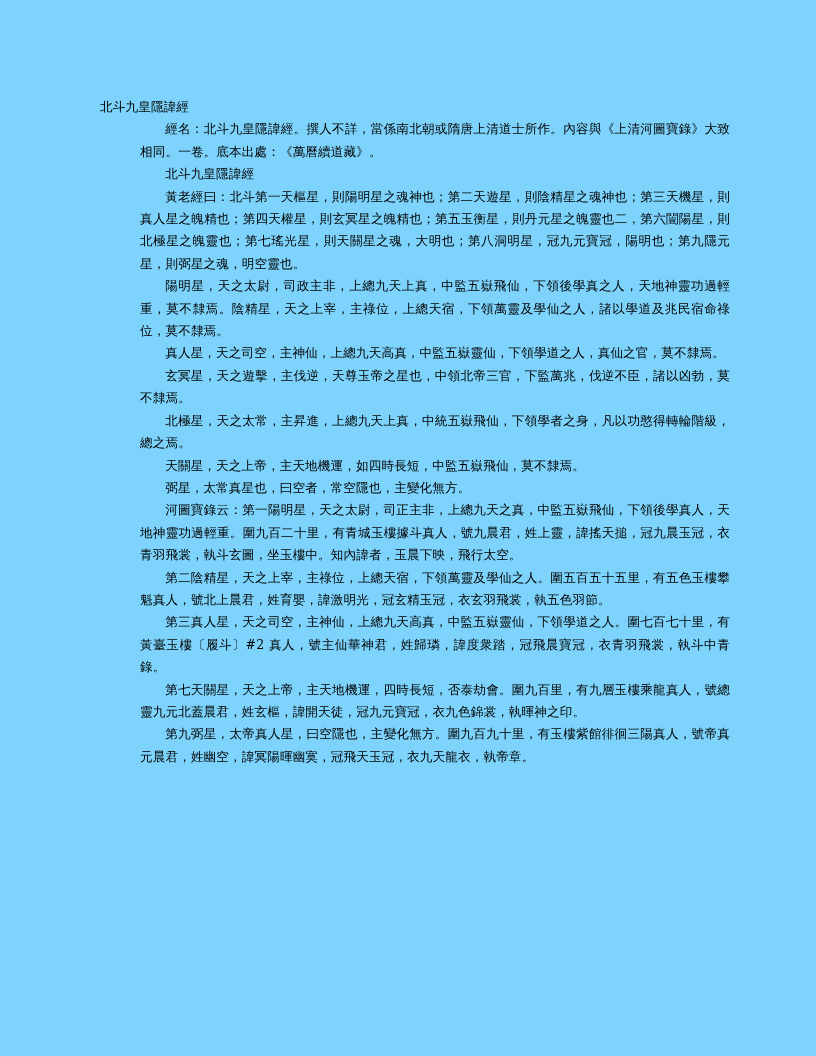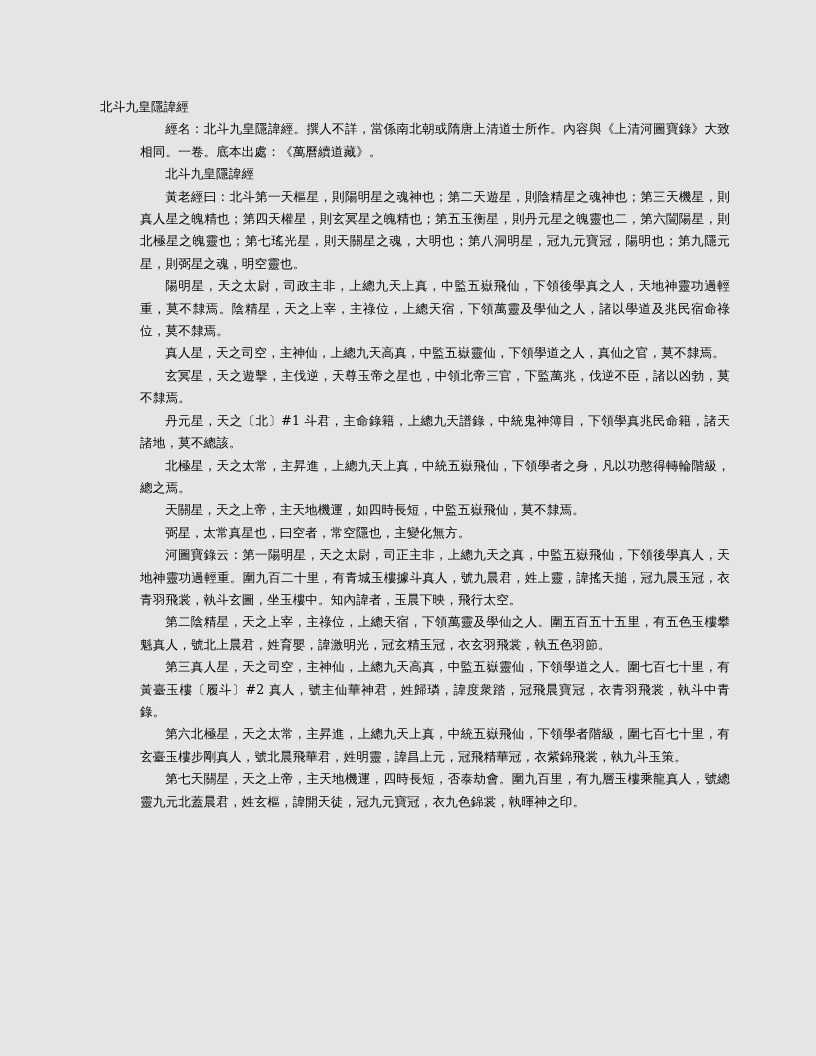--- a/index.html
+++ b/index.html
@@ -14,21 +14,21 @@
     color: #000000;
     -webkit-font-smoothing: none;
   }
 
   .page {
     position: relative;
     width: 816px;
     height: 1056px;
     box-sizing: border-box;
     padding: 96px 86px 69px 100px;
-    background: #e5e5e5;
+    background: #7dd3fc;
     overflow: hidden;
   }
 
   .doc-body {
     font-size: 12.6px;
     line-height: 22.4px;
     text-align: justify;
     text-justify: inter-ideograph;
     letter-spacing: 0.01em;
   }
@@ -51,23 +51,22 @@
 
 <div class="page">
   <div class="doc-body" id="doc-body">
       <p class="para">北斗九皇隱諱經</p>
       <p class="para indent">經名：北斗九皇隱諱經。撰人不詳，當係南北朝或隋唐上清道士所作。內容與《上清河圖寶錄》大致相同。一卷。底本出處：《萬曆續道藏》。</p>
       <p class="para indent">北斗九皇隱諱經</p>
       <p class="para indent">黃老經曰：北斗第一天樞星，則陽明星之魂神也；第二天遊星，則陰精星之魂神也；第三天機星，則真人星之魄精也；第四天權星，則玄冥星之魄精也；第五玉衡星，則丹元星之魄靈也二，第六闓陽星，則北極星之魄靈也；第七瑤光星，則天關星之魂，大明也；第八洞明星，冠九元寶冠，陽明也；第九隱元星，則弼星之魂，明空靈也。</p>
       <p class="para indent">陽明星，天之太尉，司政主非，上總九天上真，中監五嶽飛仙，下領後學真之人，天地神靈功過輕重，莫不隸焉。陰精星，天之上宰，主祿位，上總天宿，下領萬靈及學仙之人，諸以學道及兆民宿命祿位，莫不隸焉。</p>
       <p class="para indent">真人星，天之司空，主神仙，上總九天高真，中監五嶽靈仙，下領學道之人，真仙之官，莫不隸焉。</p>
       <p class="para indent">玄冥星，天之遊擊，主伐逆，天尊玉帝之星也，中領北帝三官，下監萬兆，伐逆不臣，諸以凶勃，莫不隸焉。</p>
-      <p class="para indent">丹元星，天之〔北〕#1 斗君，主命錄籍，上總九天譜錄，中統鬼神簿目，下領學真兆民命籍，諸天諸地，莫不總該。</p>
       <p class="para indent">北極星，天之太常，主昇進，上總九天上真，中統五嶽飛仙，下領學者之身，凡以功憨得轉輪階級，總之焉。</p>
       <p class="para indent">天關星，天之上帝，主天地機運，如四時長短，中監五嶽飛仙，莫不隸焉。</p>
       <p class="para indent">弼星，太常真星也，曰空者，常空隱也，主變化無方。</p>
       <p class="para indent">河圖寶錄云：第一陽明星，天之太尉，司正主非，上總九天之真，中監五嶽飛仙，下領後學真人，天地神靈功過輕重。圍九百二十里，有青城玉樓據斗真人，號九晨君，姓上靈，諱搖天搥，冠九晨玉冠，衣青羽飛裳，執斗玄圖，坐玉樓中。知內諱者，玉晨下映，飛行太空。</p>
       <p class="para indent">第二陰精星，天之上宰，主祿位，上總天宿，下領萬靈及學仙之人。圍五百五十五里，有五色玉樓攀魁真人，號北上晨君，姓育嬰，諱激明光，冠玄精玉冠，衣玄羽飛裳，執五色羽節。</p>
       <p class="para indent">第三真人星，天之司空，主神仙，上總九天高真，中監五嶽靈仙，下領學道之人。圍七百七十里，有黃臺玉樓〔履斗〕#2 真人，號主仙華神君，姓歸璘，諱度衆踏，冠飛晨寶冠，衣青羽飛裳，執斗中青錄。</p>
-      <p class="para indent">第六北極星，天之太常，主昇進，上總九天上真，中統五嶽飛仙，下領學者階級，圍七百七十里，有玄臺玉樓步剛真人，號北晨飛華君，姓明靈，諱昌上元，冠飛精華冠，衣紫錦飛裳，執九斗玉策。</p>
       <p class="para indent">第七天關星，天之上帝，主天地機運，四時長短，否泰劫會。圍九百里，有九層玉樓乘龍真人，號總靈九元北蓋晨君，姓玄樞，諱開天徒，冠九元寶冠，衣九色錦裳，執暉神之印。</p>
+      <p class="para indent">第九弼星，太帝真人星，曰空隱也，主變化無方。圍九百九十里，有玉樓紫館徘徊三陽真人，號帝真元晨君，姓幽空，諱冥陽暉幽寞，冠飛天玉冠，衣九天龍衣，執帝章。</p>
     </div>
 </div>
 
 </body></html>

